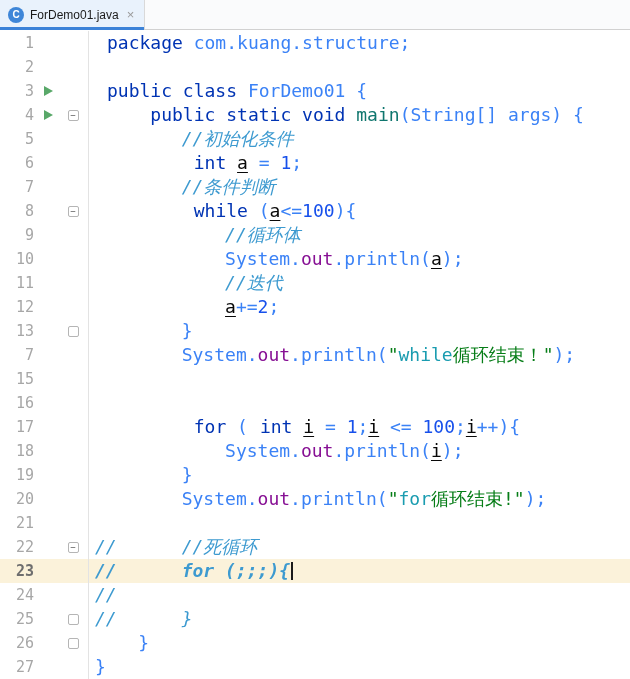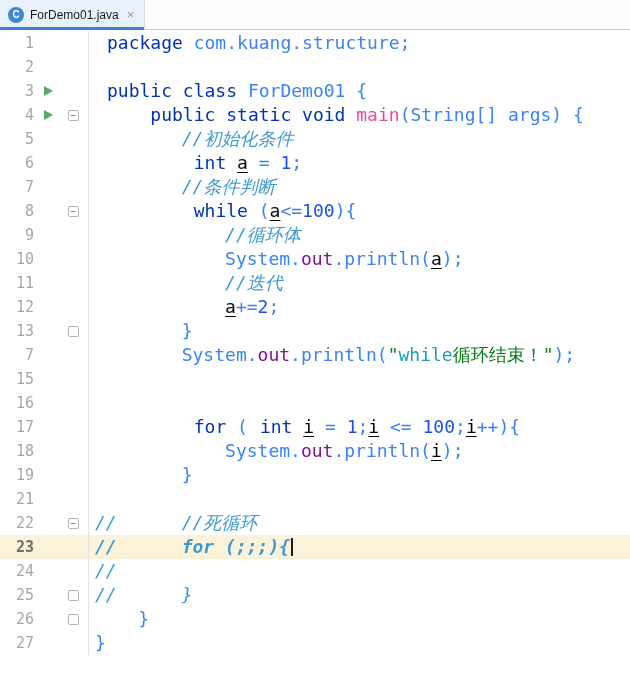--- a/index.html
+++ b/index.html
@@ -63,21 +63,21 @@
     padding-left:6px;color:#080808;cursor:text;
   }
   .tok{white-space:pre;}
   .tok.kw{color:#0033b3;margin-left:12px;}
   .tok.pl{color:#3b82f6;}
   .tok.cm{color:#3d9ad0;font-style:italic;}
   .tok.num{color:#1750eb;}
   .tok.str{color:#067d17;}
   .tok.strl{color:#1a9cb0;}
   .tok.fld{color:#871094;}
-  .tok.mth{color:#ec4899;}
+  .tok.mth{color:#0f766e;}
   .tok.var{color:#080808;text-decoration:underline;text-underline-offset:3px;text-decoration-thickness:1px;}
   .caret{
     display:inline-block;width:2px;height:18px;background:#1a1a1a;
     vertical-align:-3px;margin-left:1px;
   }
 </style>
 </head>
 <body>
 
 <div class="window">
@@ -250,20 +250,28 @@
       <div class="row">
         <div class="gutter">
           <span class="lnum">19</span>
           <span class="slot run-slot"></span>
           <span class="slot fold-slot"></span>
         </div>
         <div class="code"><span class="tok pl">        }</span></div>
       </div>
       <div class="row">
         <div class="gutter">
+          <span class="lnum">20</span>
+          <span class="slot run-slot"></span>
+          <span class="slot fold-slot"></span>
+        </div>
+        <div class="code"><span class="tok pl">        System.</span><span class="tok fld">out</span><span class="tok pl">.println(</span><span class="tok str">"</span><span class="tok strl">for</span><span class="tok str">循环结束!"</span><span class="tok pl">);</span></div>
+      </div>
+      <div class="row">
+        <div class="gutter">
           <span class="lnum">21</span>
           <span class="slot run-slot"></span>
           <span class="slot fold-slot"></span>
         </div>
         <div class="code"></div>
       </div>
       <div class="row">
         <div class="gutter">
           <span class="lnum">22</span>
           <span class="slot run-slot"></span>

